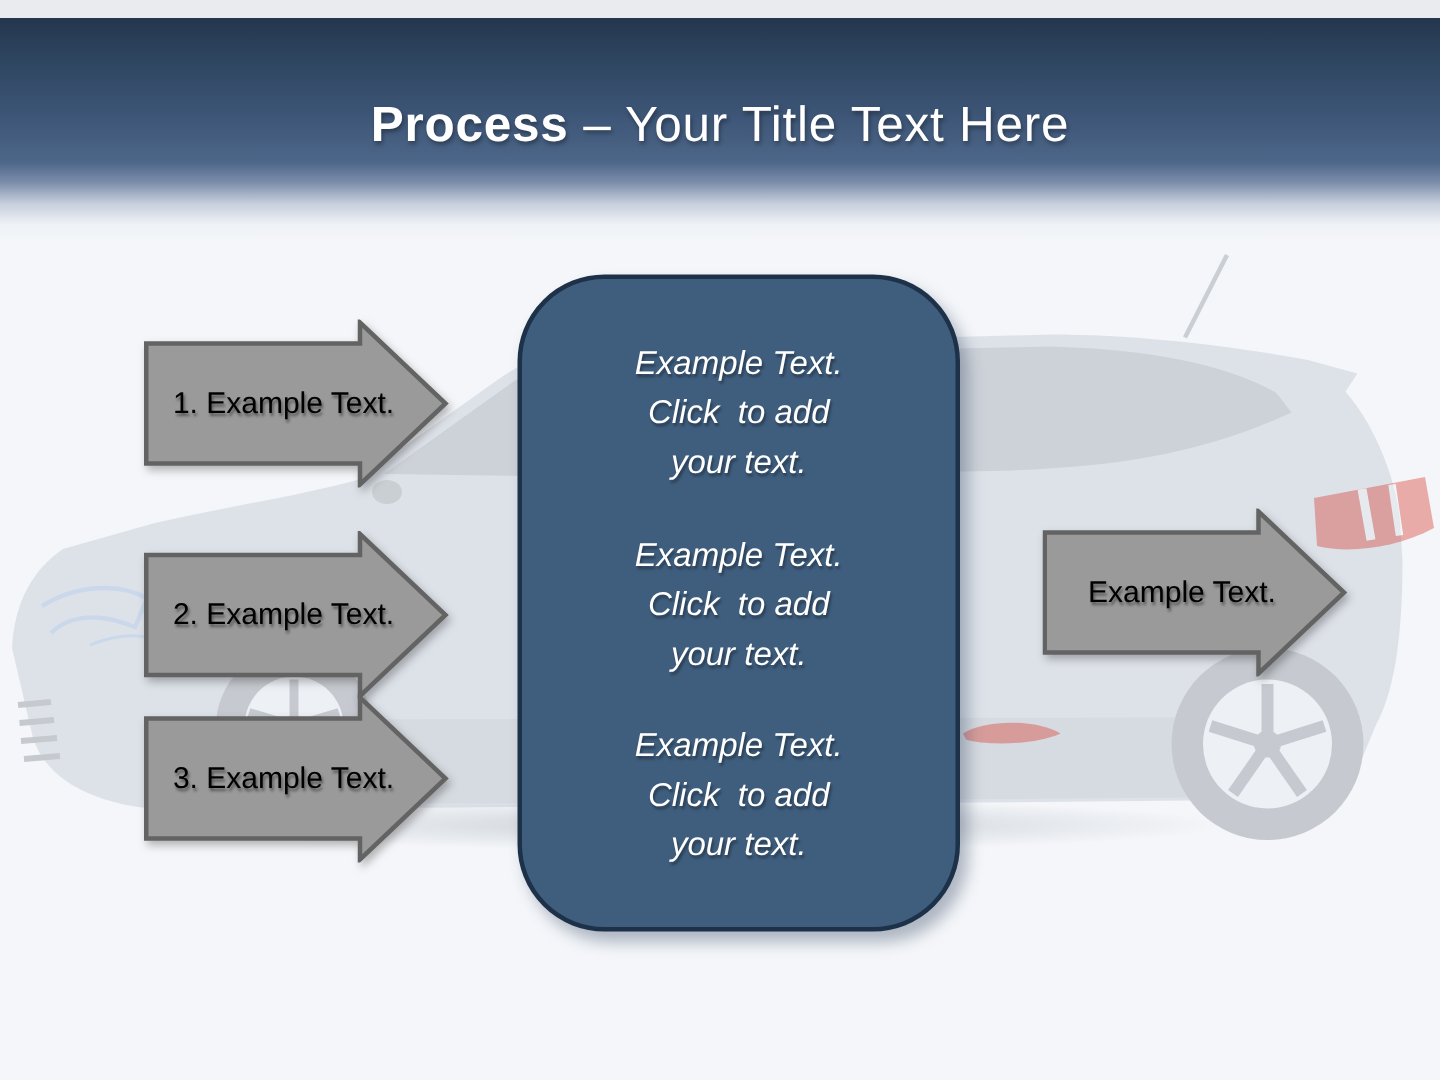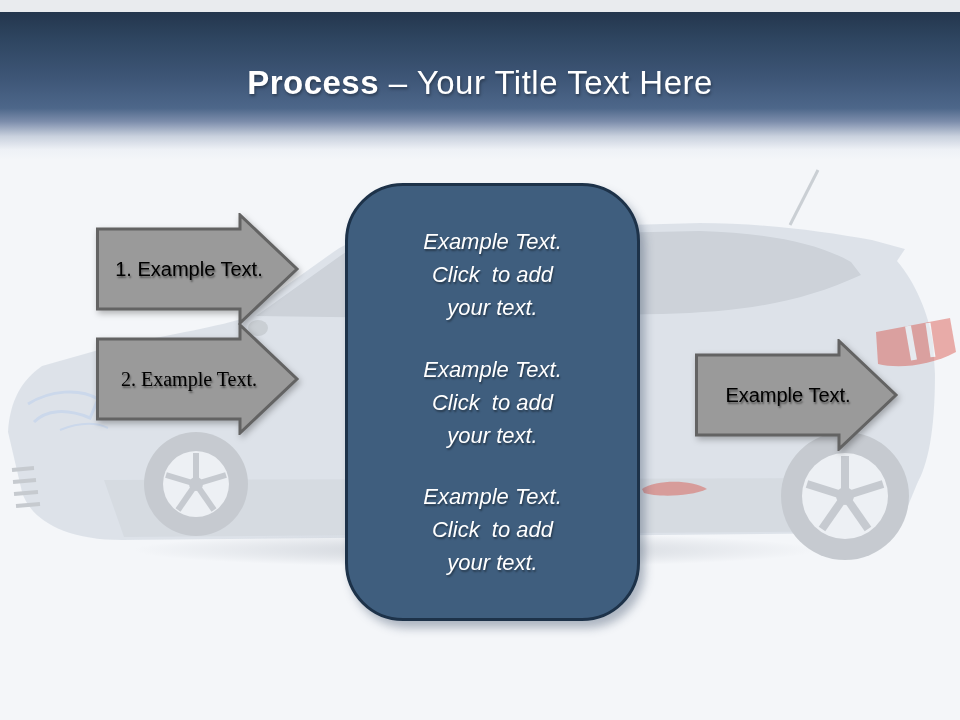--- a/index.html
+++ b/index.html
@@ -30,21 +30,21 @@
   }
   
   .arrow{position:absolute;width:204px;height:112px;z-index:3;}
   .arrow svg{position:absolute;left:0;top:0;filter:drop-shadow(2px 3px 3px rgba(0,0,0,.28));}
   .arrow .label{
     position:absolute;left:0;top:16px;width:186px;height:80px;line-height:80px;
     text-align:center;color:#000000;font-size:20px;
     text-shadow:1px 2px 2px rgba(0,0,0,.45);
   }
   .arrow1{left:96px;top:201px;}
-  .arrow2{left:96px;top:311px;font-family:Liberation Serif, serif;}
+  .arrow2{left:96px;top:342px;}
   .arrow3{left:96px;top:451px;}
   .arrow-right{left:695px;top:327px;}
   
   .center-box{
     position:absolute;left:345px;top:171px;width:295px;height:438px;z-index:3;
     background:#3f5e7e;border:3px solid #1d3249;border-radius:58px;
     box-shadow:5px 7px 10px rgba(40,60,90,.35);
     box-sizing:border-box;
     display:flex;flex-direction:column;justify-content:space-evenly;
     padding:10px 18px;
@@ -139,20 +139,26 @@
     <div class="label">1. Example Text.</div>
   </div>
 
   <div class="arrow arrow2">
     <svg width="204" height="112" viewBox="0 0 204 112">
       <polygon points="1.5,16 144,16 144,2 201,56 144,110 144,96 1.5,96" fill="#9a9a9a" stroke="#636363" stroke-width="3" stroke-linejoin="miter"></polygon>
     </svg>
     <div class="label">2. Example Text.</div>
   </div>
 
+  <div class="arrow arrow3">
+    <svg width="204" height="112" viewBox="0 0 204 112">
+      <polygon points="1.5,16 144,16 144,2 201,56 144,110 144,96 1.5,96" fill="#9a9a9a" stroke="#636363" stroke-width="3" stroke-linejoin="miter"></polygon>
+    </svg>
+    <div class="label">3. Example Text.</div>
+  </div>
 
   <div class="center-box">
     <div class="box-para">
       <div class="box-line">Example Text.</div>
       <div class="box-line">Click  to add</div>
       <div class="box-line">your text.</div>
     </div>
     <div class="box-para">
       <div class="box-line">Example Text.</div>
       <div class="box-line">Click  to add</div>

